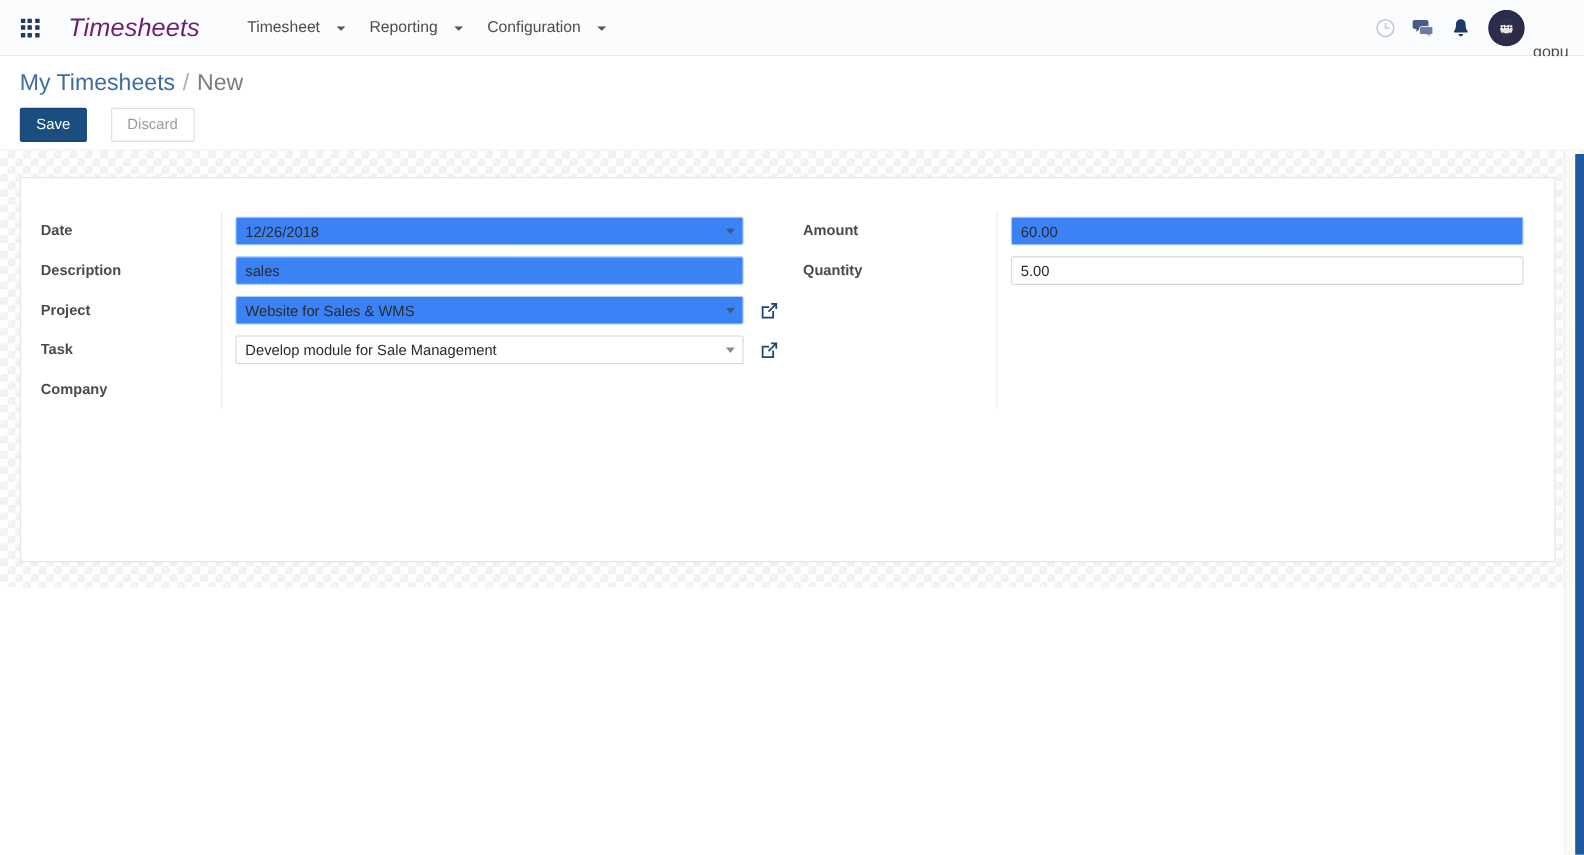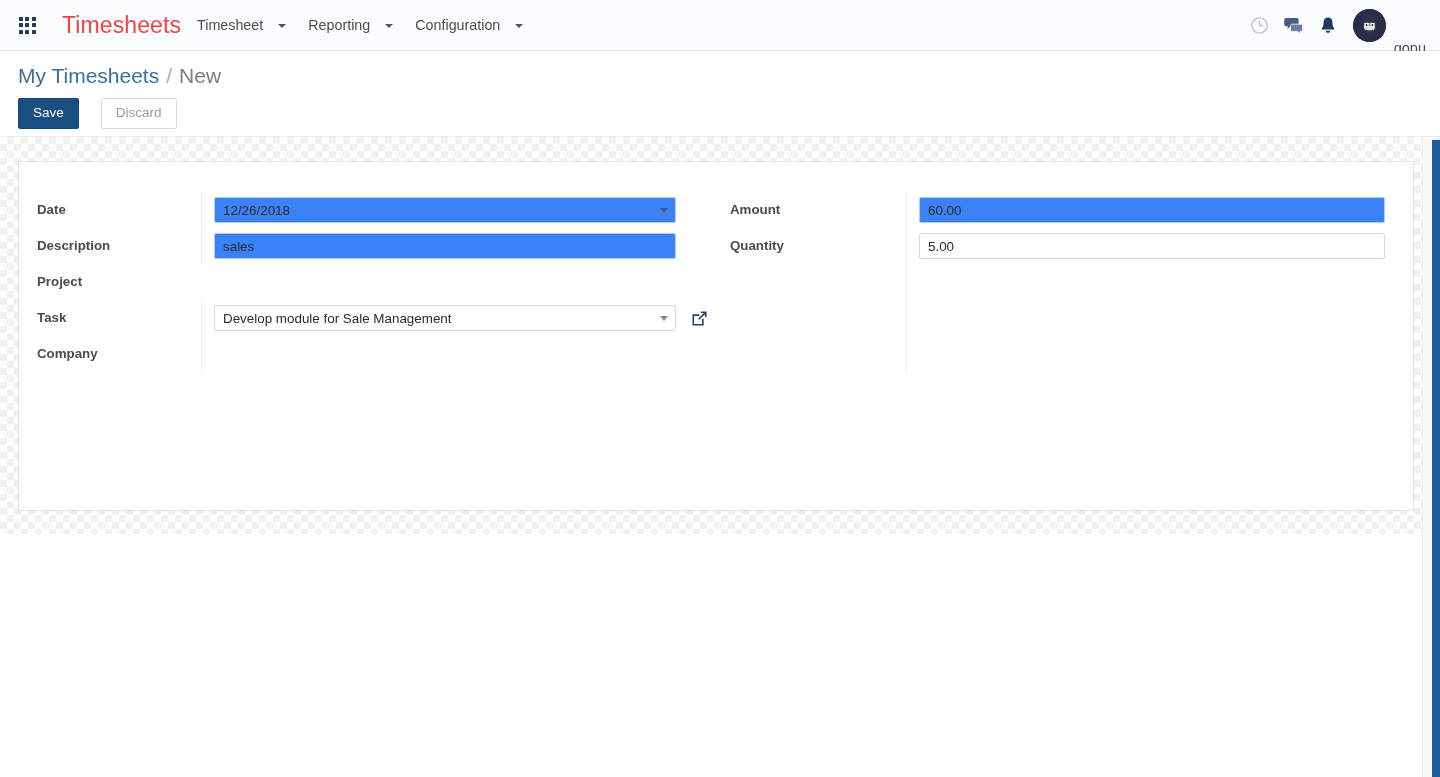--- a/index.html
+++ b/index.html
@@ -32,26 +32,27 @@
   .apps-grid {
     display: grid;
     grid-template-columns: repeat(3, 4px);
     grid-template-rows: repeat(3, 4px);
     gap: 2.5px;
   }
   .apps-grid i { display:block; width:4px; height:4px; background:#1f3864; border-radius:0.5px; }
 
   .brand {
     font-size: 23px;
-    color: #ef4444;
+    color: #701a75;
     font-weight: 400;
     letter-spacing: 0.1px;
-    margin: 0 5px 0 14px;
+    margin: 0 32px 0 14px;
     white-space: nowrap;
     cursor: pointer;
+    font-style: italic;
   }
   .navmenu { display: flex; align-items: center; gap: 0px; }
   .navmenu-item {
     font-size: 14.3px;
     color: #4c4c4c;
     padding: 6px 11px;
     white-space: nowrap;
     cursor: pointer;
     display: flex;
     align-items: center;
@@ -366,39 +367,51 @@
           <div class="flabel">Description</div>
           <div class="fcell">
             <div class="field blue">
               <span class="val">sales</span>
             </div>
           </div>
         </div>
 
         <div class="frow">
           <div class="flabel">Project</div>
-        </div>
-
-        <div class="frow">
-          <div class="flabel">Task</div>
-          <div class="fcell">
-            <div class="field white">
-              <span class="val">Develop module for Sale Management</span>
-              <span class="fcaret gray"></span>
+          <div class="fcell">
+            <div class="field blue">
+              <span class="val">Website for Sales &amp; WMS</span>
+              <span class="fcaret"></span>
             </div>
             <span class="ext-link">
               <svg width="19" height="19" viewBox="0 0 20 20">
                 <path d="M2.6 5.6h7.2v1.7H4.3v8.4h8.4v-5.5h1.7v7.2H2.6z" fill="#1f4570"></path>
                 <path d="M11.6 2.6h5.8v5.8h-1.7V5.4l-6.0 6.0-1.2-1.2 6.0-6.0h-2.9z" fill="#1f4570"></path>
               </svg>
             </span>
           </div>
         </div>
 
         <div class="frow">
+          <div class="flabel">Task</div>
+          <div class="fcell">
+            <div class="field white">
+              <span class="val">Develop module for Sale Management</span>
+              <span class="fcaret gray"></span>
+            </div>
+            <span class="ext-link">
+              <svg width="19" height="19" viewBox="0 0 20 20">
+                <path d="M2.6 5.6h7.2v1.7H4.3v8.4h8.4v-5.5h1.7v7.2H2.6z" fill="#1f4570"></path>
+                <path d="M11.6 2.6h5.8v5.8h-1.7V5.4l-6.0 6.0-1.2-1.2 6.0-6.0h-2.9z" fill="#1f4570"></path>
+              </svg>
+            </span>
+          </div>
+        </div>
+
+        <div class="frow">
           <div class="flabel">Company</div>
           <div class="fcell">
             <div class="field">
               <span class="val"></span>
             </div>
           </div>
         </div>
       </div>
 
       <div class="form-col col-right">

